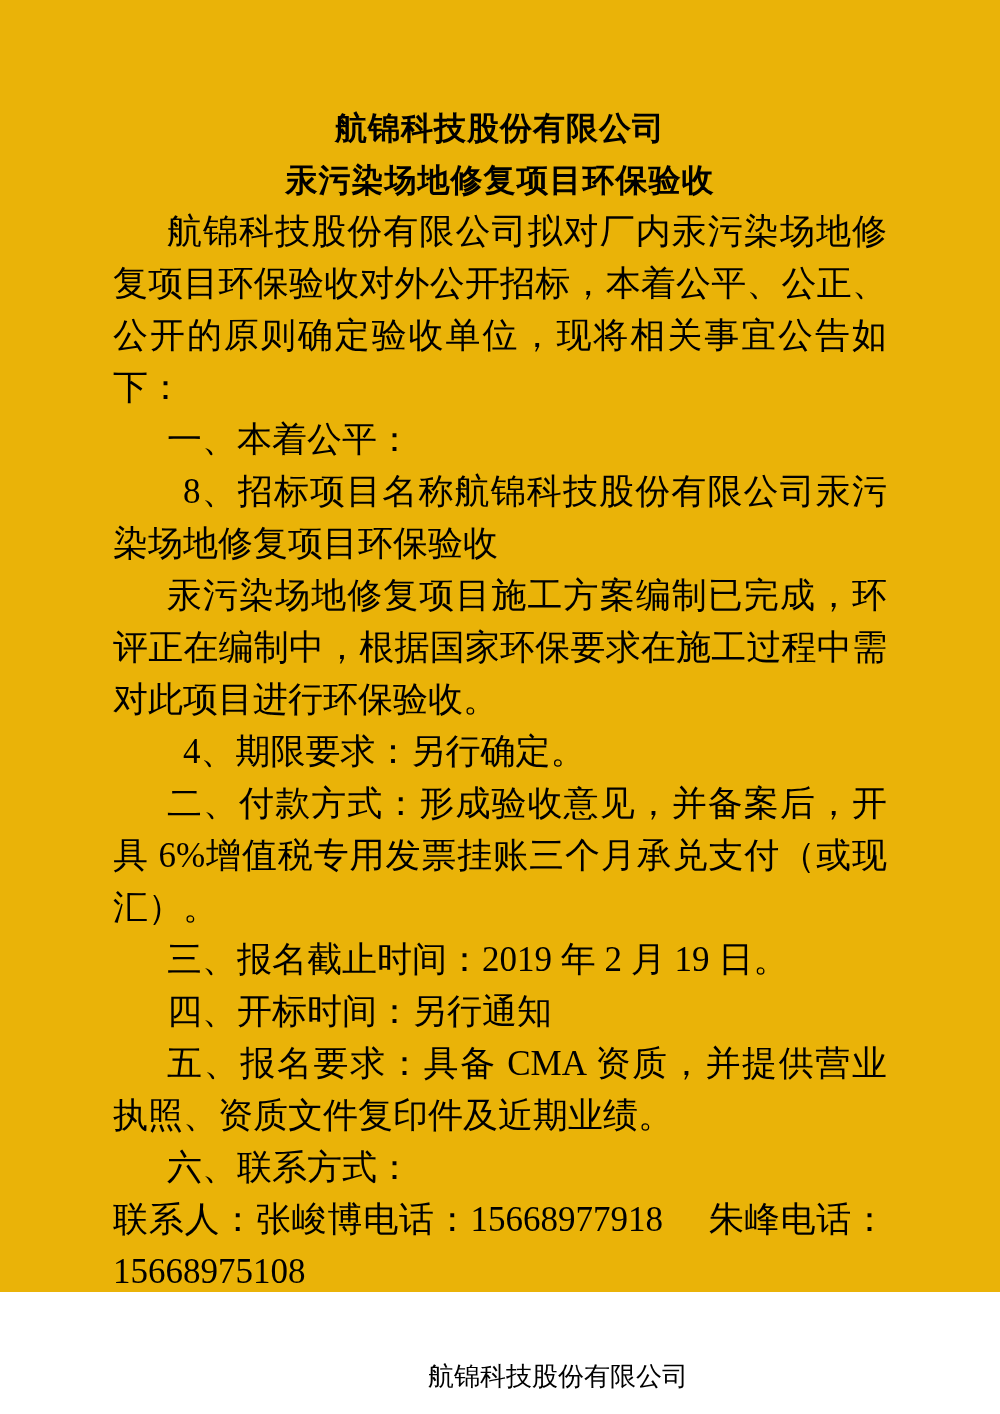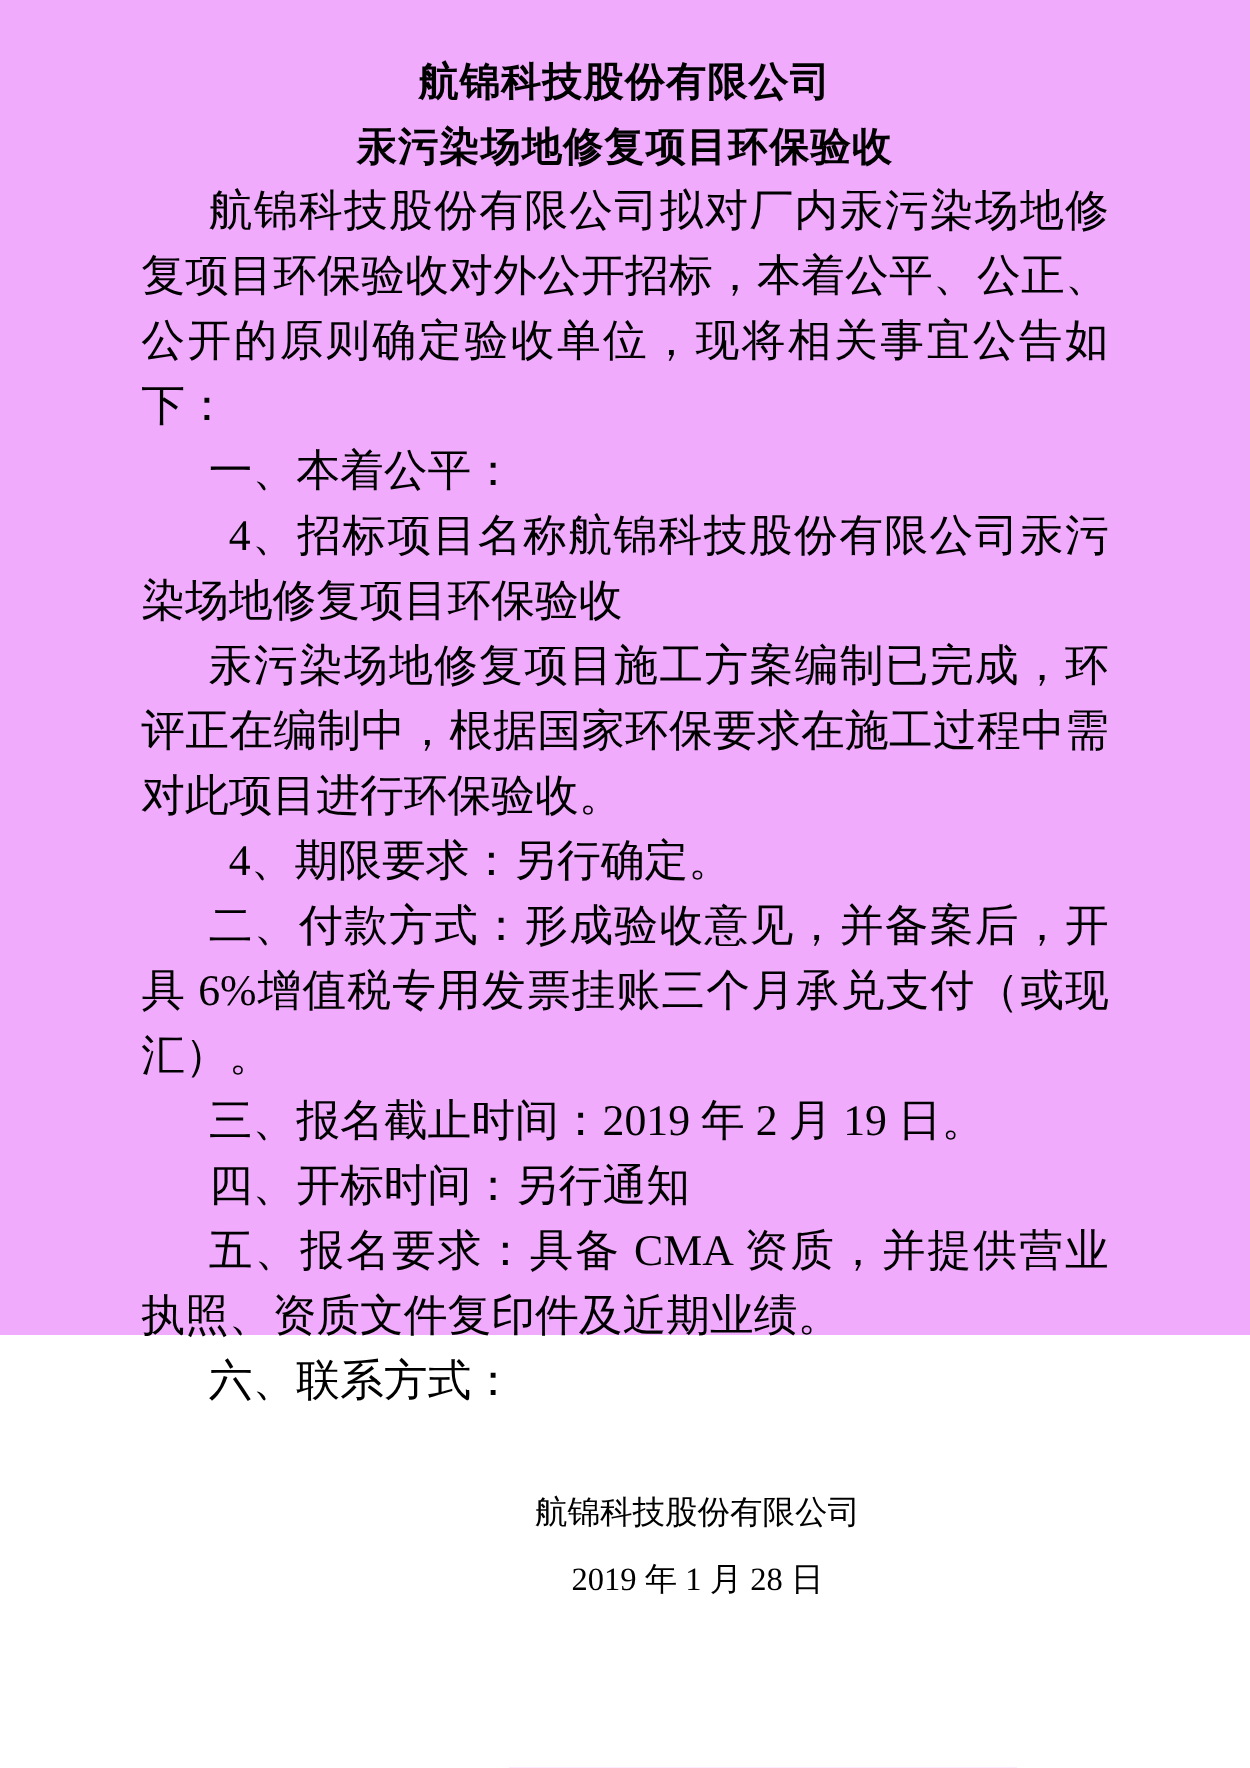--- a/index.html
+++ b/index.html
@@ -10,23 +10,23 @@
   body {
     width: 1000px;
     height: 1414px;
     font-family: "Liberation Serif", "DejaVu Serif", serif;
     color: #000000;
     overflow: hidden;
   }
   .page {
     box-sizing: border-box;
     width: 1000px;
-    height: 1068px;
-    padding: 39px 113px 0 113px;
-    background: #f0abfc;
+    height: 1292px;
+    padding: 102px 113px 0 113px;
+    background: #eab308;
   }
   .doc-title {
     font-size: 32px;
     font-weight: bold;
     text-align: center;
     line-height: 52px;
     margin: 0;
     letter-spacing: 1px;
   }
   p.body-line {
@@ -54,27 +54,28 @@
 <body>
 
 <div class="page">
 
   <h1 class="doc-title">航锦科技股份有限公司</h1>
   <h1 class="doc-title">汞污染场地修复项目环保验收</h1>
 
   <p class="body-line indent-2 first-para">航锦科技股份有限公司拟对厂内汞污染场地修复项目环保验收对外公开招标，本着公平、公正、公开的原则确定验收单位，现将相关事宜公告如下：</p>
 
   <p class="body-line indent-2">一、本着公平：</p>
-  <p class="body-line indent-num">4、招标项目名称航锦科技股份有限公司汞污染场地修复项目环保验收</p>
+  <p class="body-line indent-num">8、招标项目名称航锦科技股份有限公司汞污染场地修复项目环保验收</p>
   <p class="body-line indent-2">汞污染场地修复项目施工方案编制已完成，环评正在编制中，根据国家环保要求在施工过程中需对此项目进行环保验收。</p>
   <p class="body-line indent-num">4、期限要求：另行确定。</p>
   <p class="body-line indent-2">二、付款方式：形成验收意见，并备案后，开具 6%增值税专用发票挂账三个月承兑支付（或现汇）。</p>
   <p class="body-line indent-2">三、报名截止时间：2019 年 2 月 19 日。</p>
   <p class="body-line indent-2">四、开标时间：另行通知</p>
   <p class="body-line indent-2">五、报名要求：具备 CMA 资质，并提供营业执照、资质文件复印件及近期业绩。</p>
   <p class="body-line indent-2">六、联系方式：</p>
+  <p class="body-line no-indent">联系人：张峻博电话：15668977918　 朱峰电话：15668975108</p>
 
   <div class="spacer"></div>
 
   <p class="sig-line">航锦科技股份有限公司</p>
   <p class="sig-line">2019 年 1 月 28 日</p>
 
 </div>
 
 </body></html>

